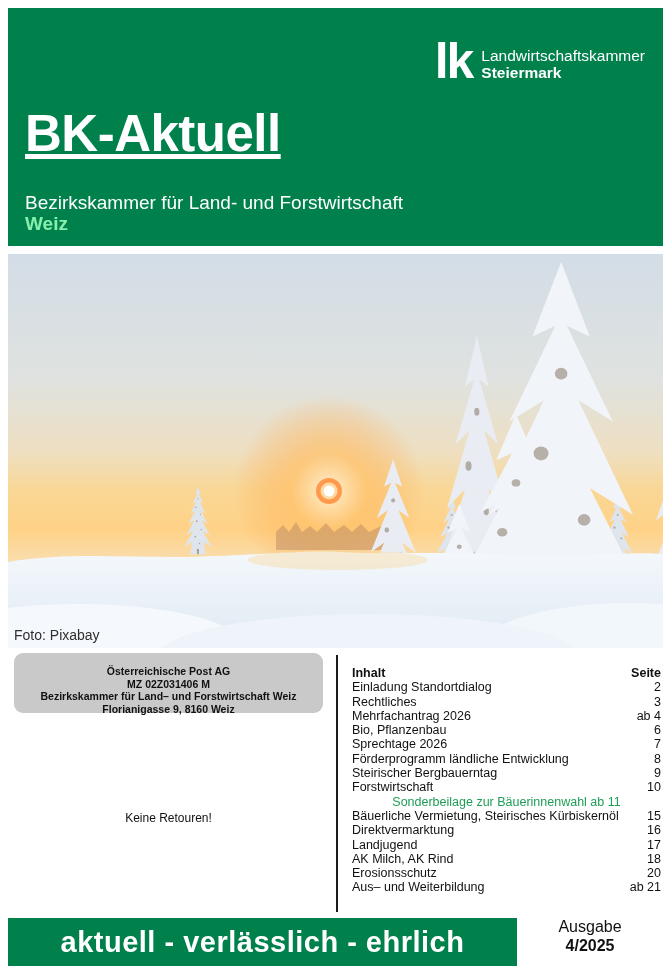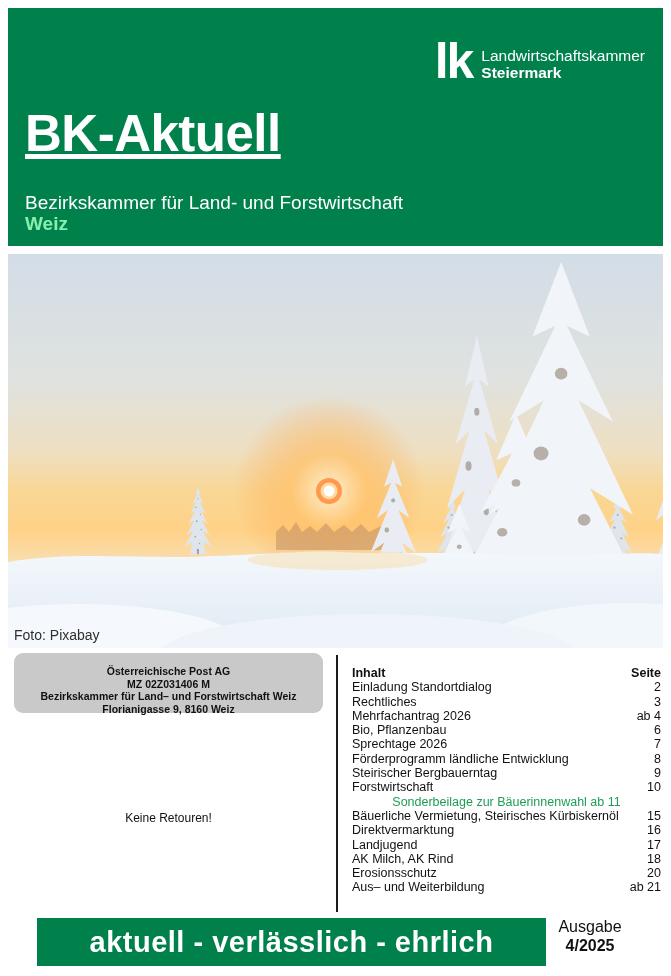--- a/index.html
+++ b/index.html
@@ -36,21 +36,21 @@
 
   
   .toc{position:absolute;left:352px;top:666px;width:309px;font-size:12.5px;color:#111;}
   .toc-head{display:flex;justify-content:space-between;font-weight:bold;line-height:14.3px;}
   .toc-row{display:flex;justify-content:space-between;line-height:14.3px;}
   .toc-label{white-space:nowrap;}
   .toc-page{text-align:right;}
   .toc-special{color:var(--toc-green);text-align:center;line-height:14.3px;}
 
   
-  .footer-bar{position:absolute;left:8px;top:918px;width:509px;height:48px;background:var(--green);display:flex;align-items:center;justify-content:center;margin-left:29px;}
+  .footer-bar{position:absolute;left:8px;top:918px;width:509px;height:48px;background:var(--green);display:flex;align-items:center;justify-content:center;}
   .slogan{color:#fff;font-size:29px;font-weight:bold;letter-spacing:.5px;}
   .issue{position:absolute;left:517px;top:917px;width:146px;text-align:center;color:#111;}
   .issue-label{font-size:16px;line-height:19px;}
   .issue-value{font-size:16px;font-weight:bold;line-height:19px;}
 </style>
 </head>
 <body>
 
 <div class="page">
 

